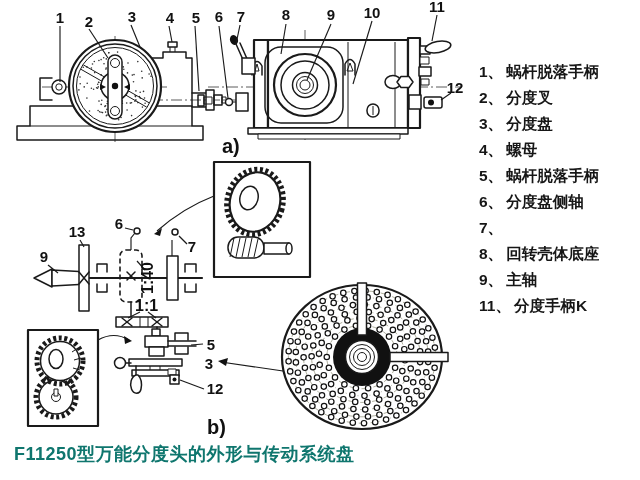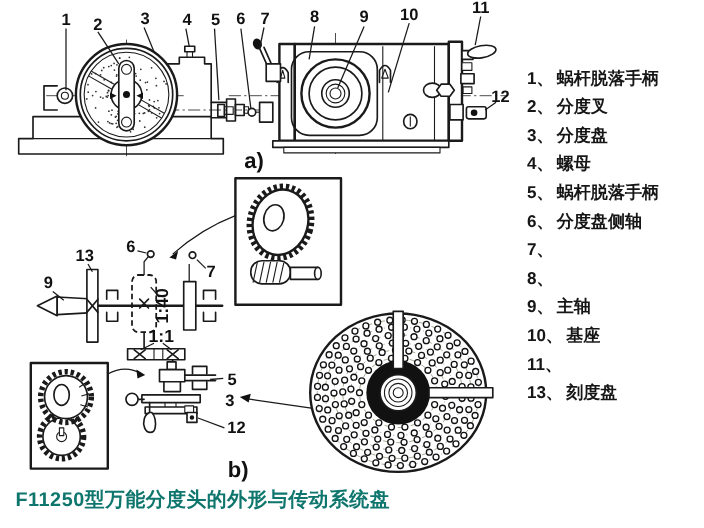--- a/index.html
+++ b/index.html
@@ -591,32 +591,26 @@
       </div>
     <div class="lg-row">
         <span class="lg-num">6、</span>
         <span class="lg-label">分度盘侧轴</span>
       </div>
     <div class="lg-row">
         <span class="lg-num">7、</span>
       </div>
     <div class="lg-row">
         <span class="lg-num">8、</span>
+        <span class="lg-label">回转壳体底座</span>
       </div>
     <div class="lg-row">
         <span class="lg-num">9、</span>
         <span class="lg-label">主轴</span>
       </div>
     <div class="lg-row">
-        <span class="lg-num">10、</span>
-        <span class="lg-label">基座</span>
-      </div>
-    <div class="lg-row">
         <span class="lg-num">11、</span>
-      </div>
-    <div class="lg-row">
-        <span class="lg-num">13、</span>
-        <span class="lg-label">刻度盘</span>
+        <span class="lg-label">分度手柄K</span>
       </div>
   </div>
 
   <div class="title">F11250型万能分度头的外形与传动系统盘</div>
 </div>
 
 </body></html>

